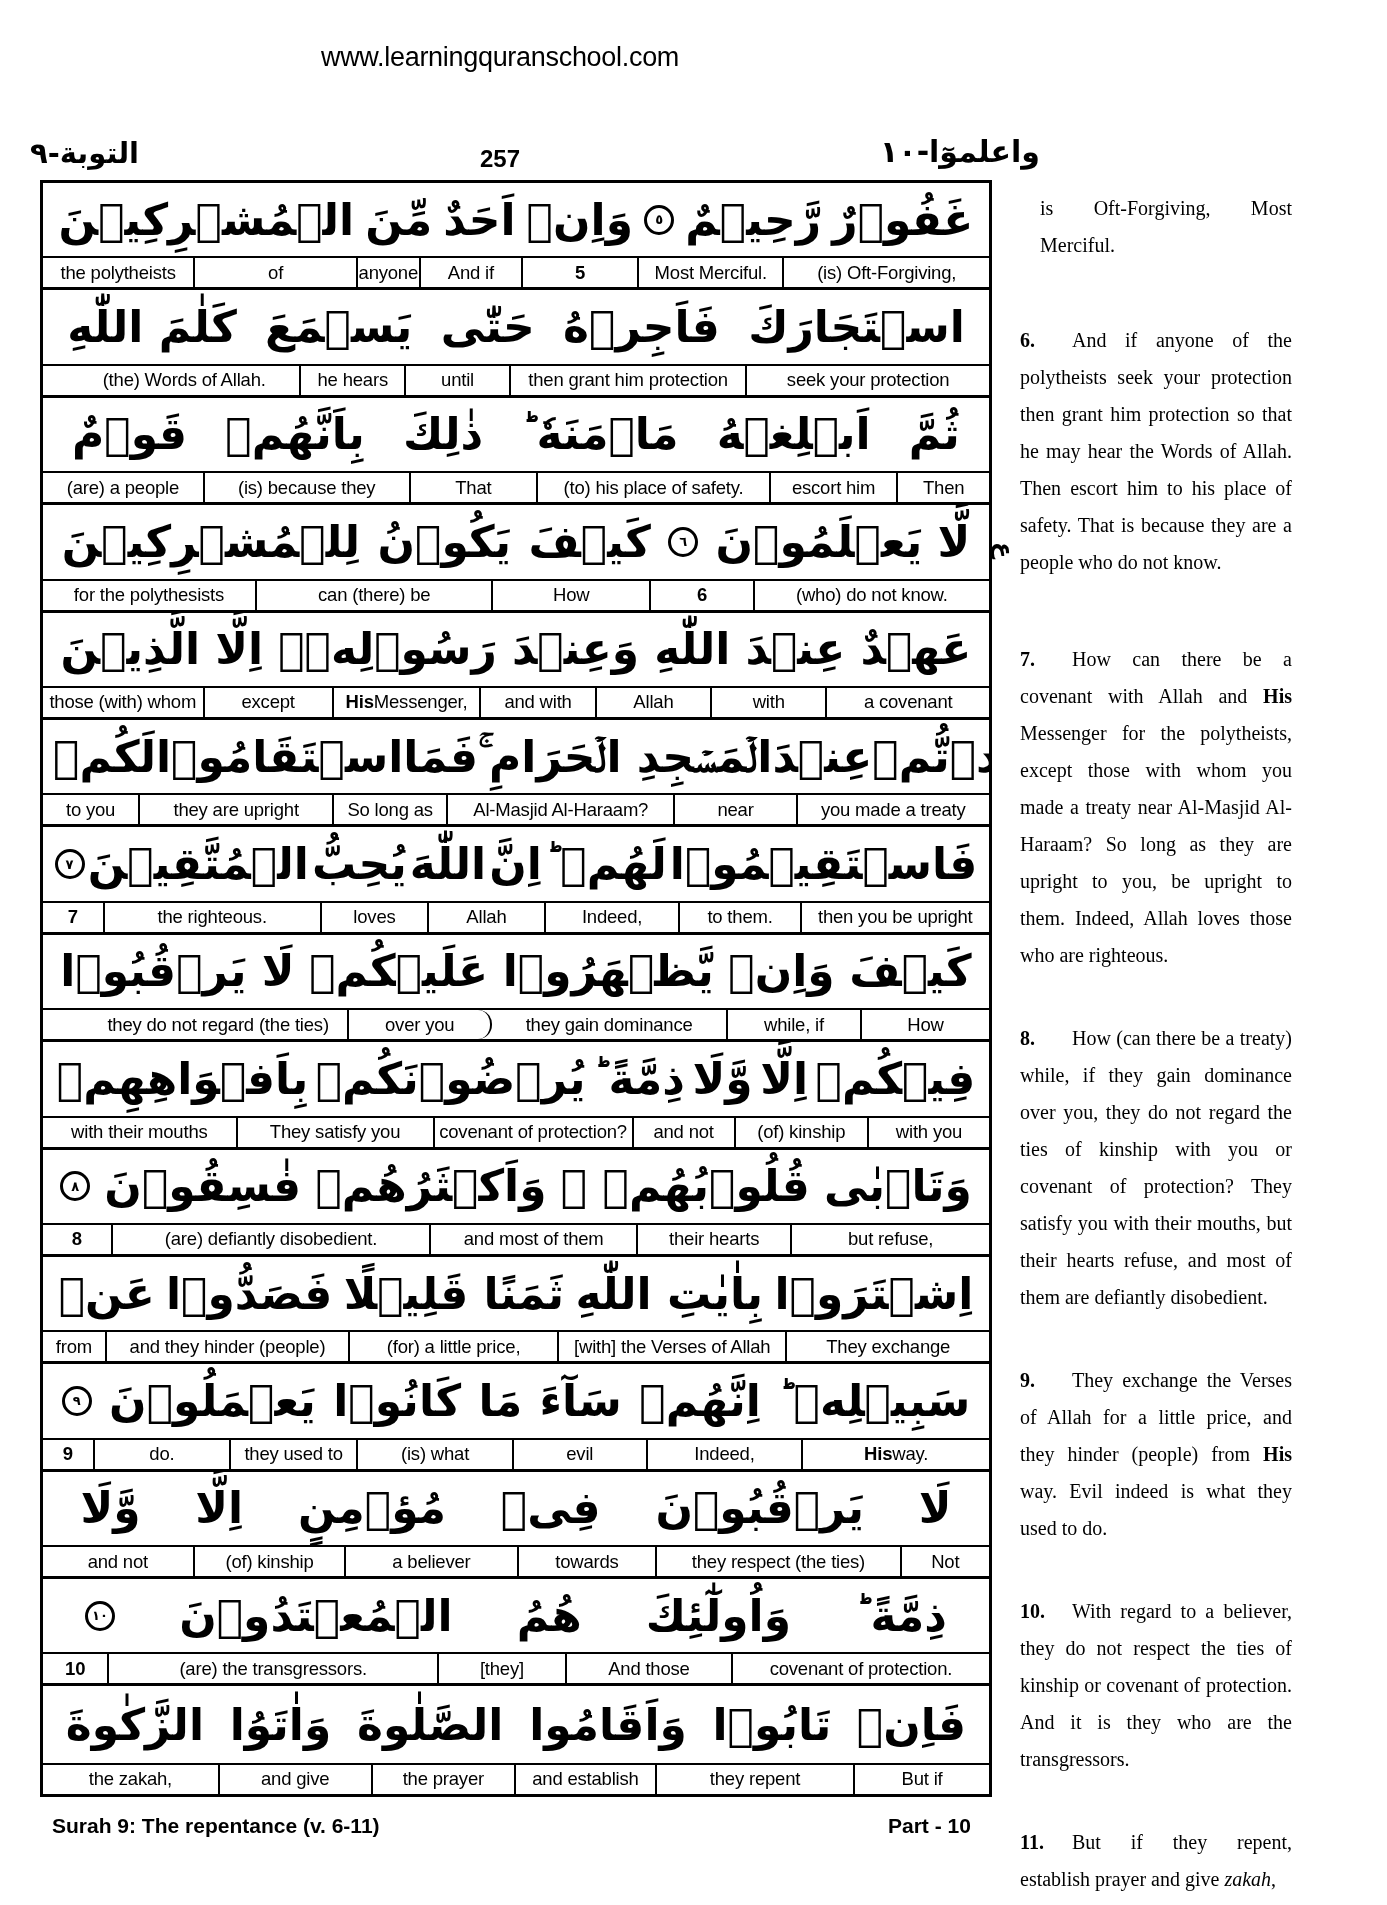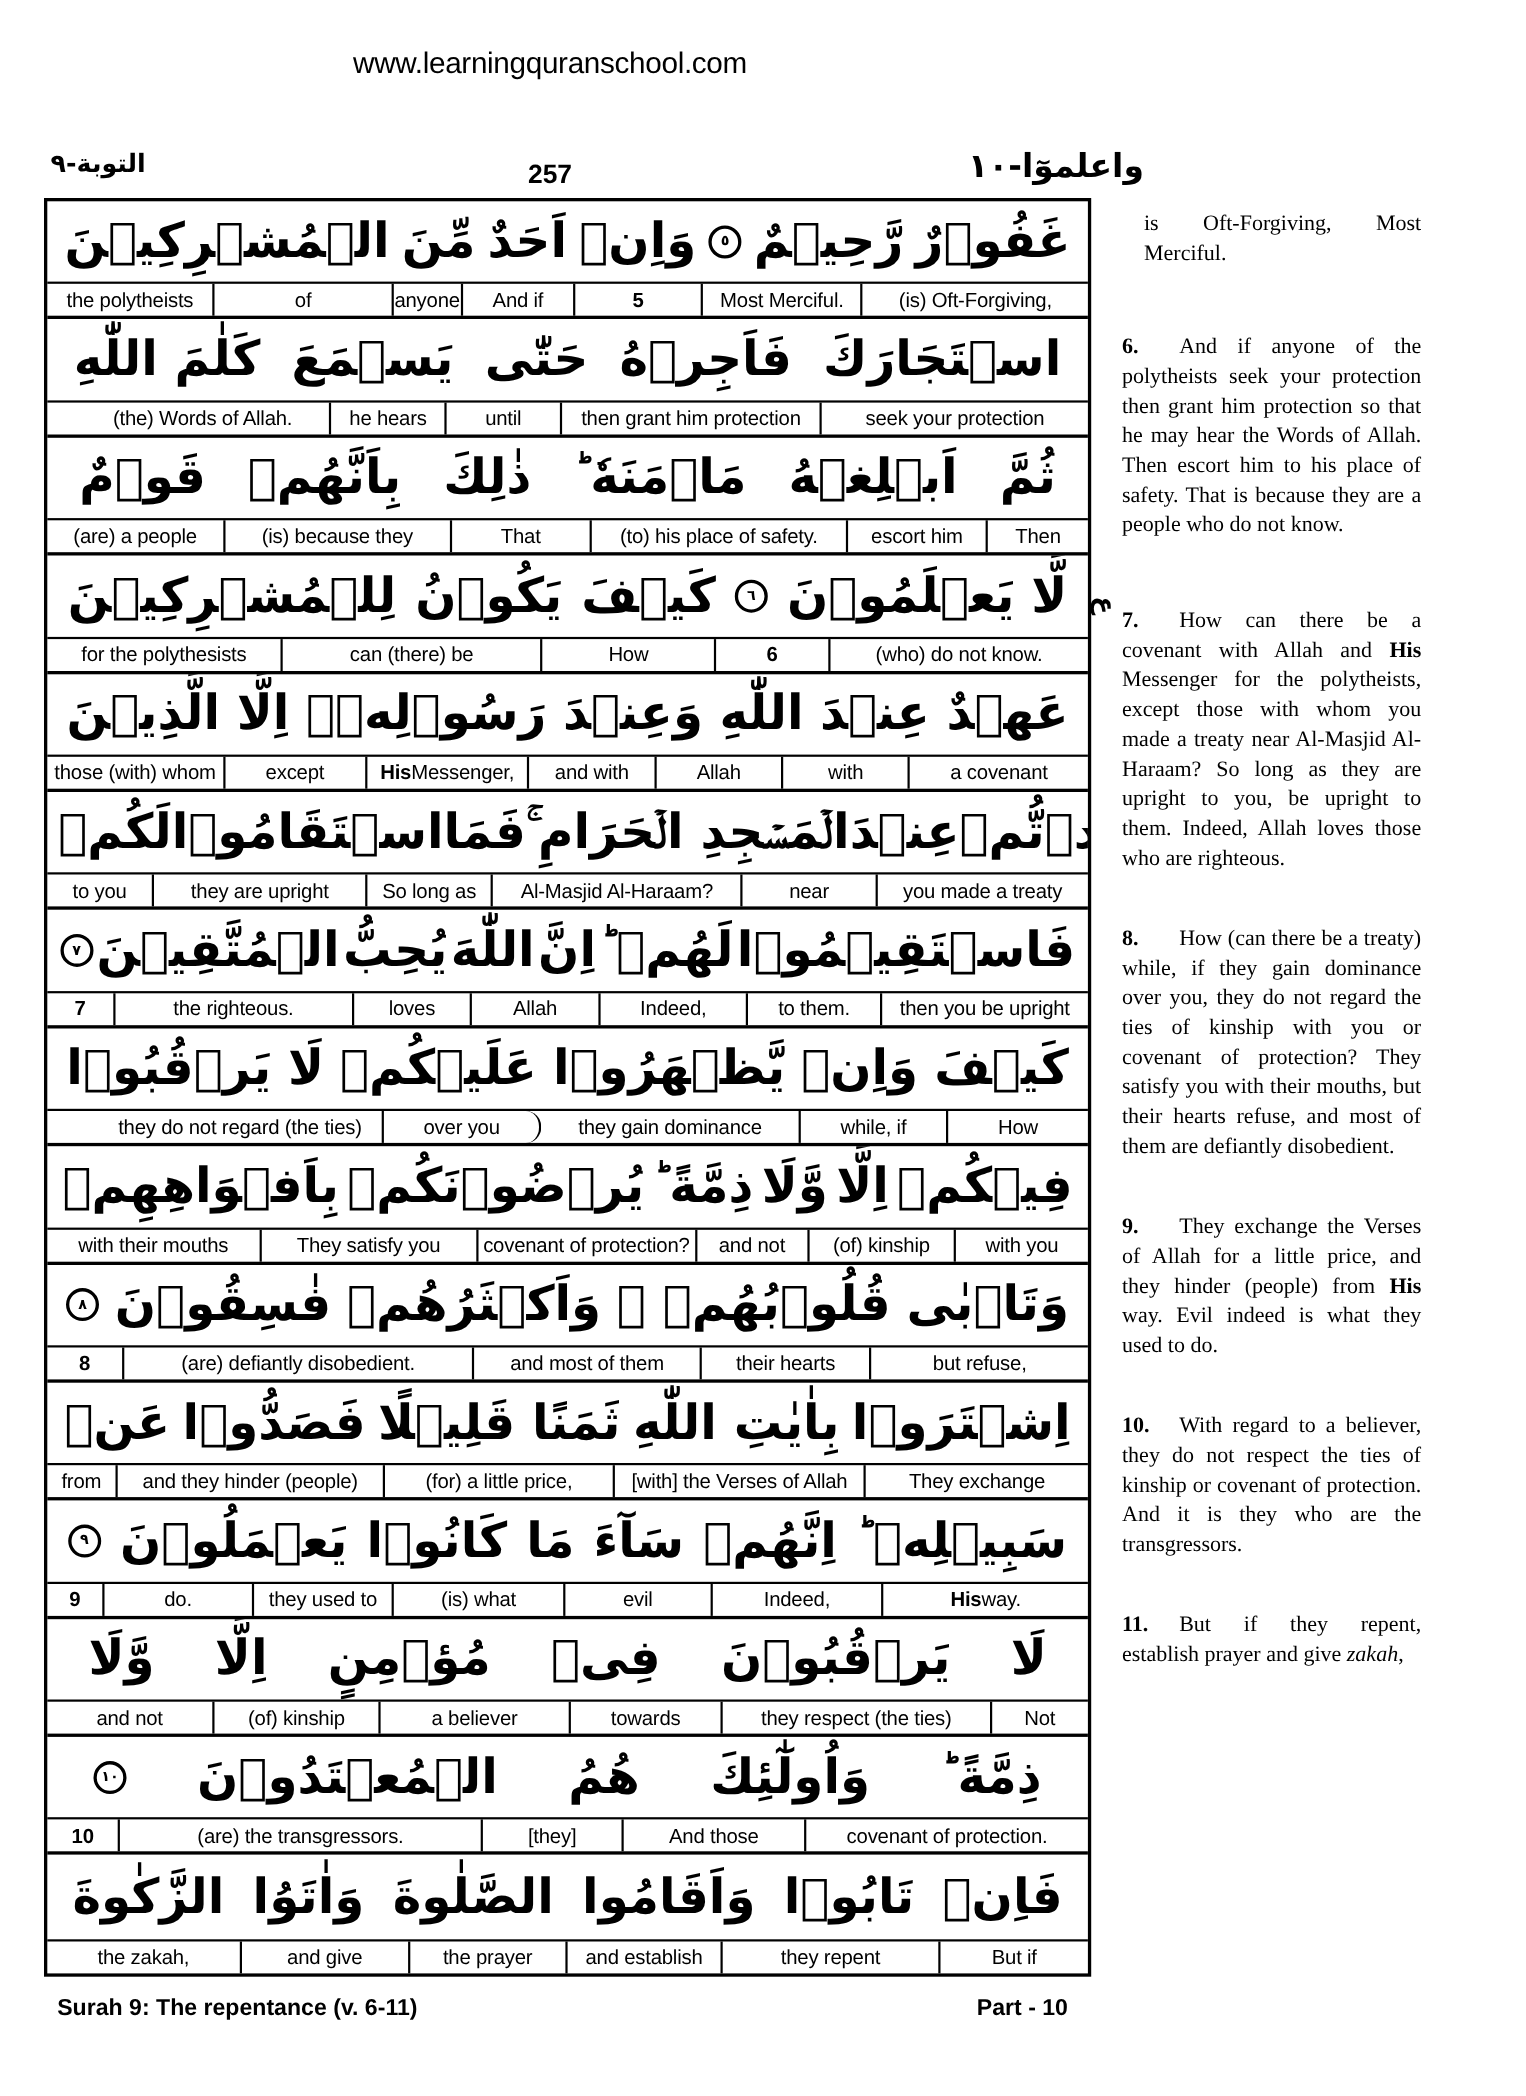--- a/index.html
+++ b/index.html
@@ -5,21 +5,21 @@
   * { box-sizing: border-box; margin: 0; padding: 0; }
   html, body { width: 1387px; height: 1905px; background: #ffffff; overflow: hidden; }
   body { position: relative; color: #000; font-family: "Liberation Sans", sans-serif; }
 
   .site-url {
     position: absolute; left: 0; width: 1000px; top: 42px;
     text-align: center; font-size: 27px; font-family: "Liberation Sans", sans-serif;
     letter-spacing: -0.3px;
   }
   .hdr-left {
-    position: absolute; left: 46px; top: 136px; font-size: 23px; font-weight: bold;
+    position: absolute; left: 30px; top: 136px; font-size: 29px; font-weight: bold;
     font-family: "DejaVu Sans", sans-serif; direction: rtl;
   }
   .hdr-page {
     position: absolute; left: 480px; top: 145px; font-size: 24px; font-weight: bold;
   }
   .hdr-right {
     position: absolute; left: 880px; top: 134px; font-size: 30px; font-weight: bold;
     font-family: "DejaVu Sans", sans-serif; direction: rtl;
   }
 
@@ -59,21 +59,21 @@
   .en-cell b { font-weight: bold; }
 
   .ruku-mark {
     position: absolute; left: 997px; top: 505px; width: 22px; height: 90px;
     font-family: "DejaVu Sans", sans-serif; font-size: 24px; font-weight: bold;
     writing-mode: vertical-rl; text-align: center;
   }
 
   .translation {
     position: absolute; left: 1020px; top: 190px; width: 272px;
-    font-family: "Liberation Serif", serif; font-size: 20px; line-height: 27px;
+    font-family: "Liberation Serif", serif; font-size: 20px; line-height: 37px;
     text-align: justify;
   }
   .para { margin-bottom: 40px; }
   .para .vnum { font-weight: bold; display: inline-block; width: 52px; }
   .para b { font-weight: bold; }
   .para i { font-style: italic; }
   .para.cont { padding-left: 20px; margin-bottom: 46px; }
   .para .body { display: inline; }
 
   .footer-left {

